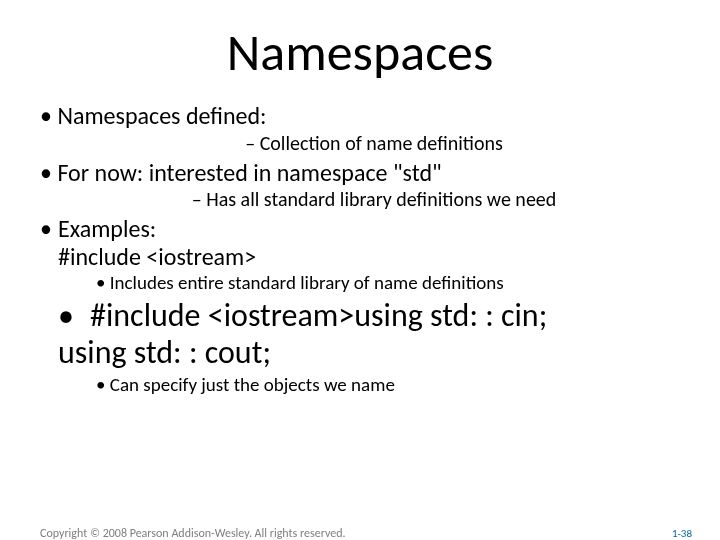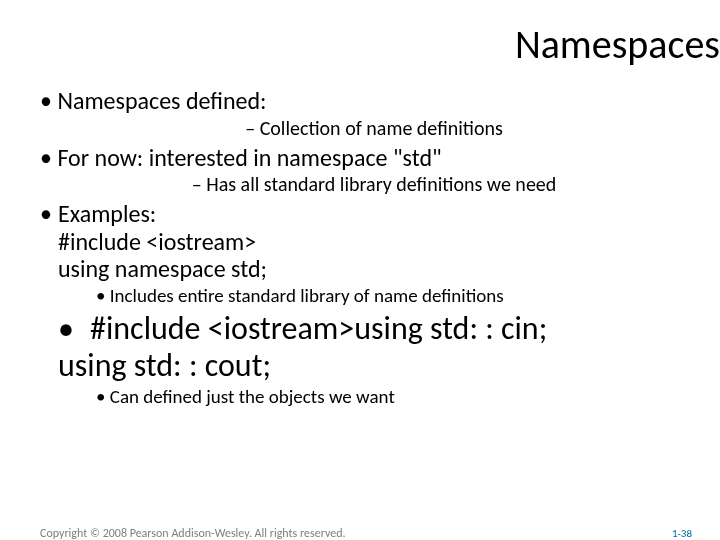--- a/index.html
+++ b/index.html
@@ -13,22 +13,22 @@
     overflow: hidden;
     position: relative;
   }
   .slide {
     width: 720px;
     height: 540px;
     position: relative;
     box-sizing: border-box;
   }
   .title {
-    text-align: right;
-    font-size: 40px;
+    text-align: center;
+    font-size: 52px;
     font-weight: 400;
     margin-top: 20px;
     margin-bottom: 18px;
   }
   .content {
     margin-left: 40px;
     margin-right: 40px;
   }
   ul {
     margin: 0;
@@ -110,29 +110,28 @@
 
       <li class="lvl1"><span>Namespaces defined:</span></li>
       <li class="lvl2"><span>Collection of name definitions</span></li>
 
       <li class="lvl1"><span>For now: interested in namespace "std"</span></li>
       <li class="lvl2"><span>Has all standard library definitions we need</span></li>
 
       <li class="lvl1-multi">
         <span class="bullet-mark">•</span><span>Examples:</span><br>
         <span>#include &lt;iostream&gt;</span><br>
-        <span>using namespace std;</span>
       </li>
       <li class="lvl3"><span>Includes entire standard library of name definitions</span></li>
 
       <li class="lvl1-special">
         <span class="bullet-mark">•</span><span>#include &lt;iostream&gt;using std: : cin;</span><br>
         <span>using std: : cout;</span>
       </li>
-      <li class="lvl3"><span>Can defined just the objects we want</span></li>
+      <li class="lvl3"><span>Can specify just the objects we name</span></li>
 
     </ul>
   </div>
 
   <div class="footer-left">Copyright © 2008 Pearson Addison-Wesley. All rights reserved.</div>
   <div class="footer-right">1-38</div>
 
 </div>
 
 </body></html>

